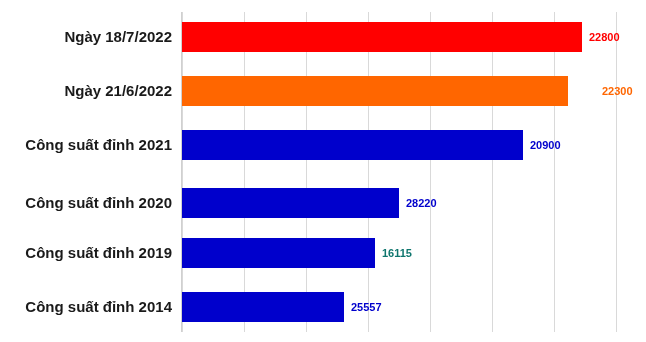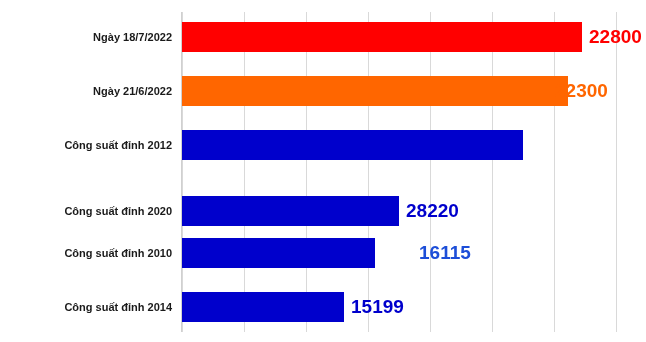--- a/index.html
+++ b/index.html
@@ -52,37 +52,37 @@
     height: 30px;
   }
   .cat-label {
     position: absolute;
     left: 0;
     top: 0;
     width: 172px;
     height: 30px;
     line-height: 30px;
     text-align: right;
-    font-size: 11px;
+    font-size: 15px;
     font-weight: bold;
     color: #1a1a1a;
     white-space: nowrap;
   }
   .bar {
     position: absolute;
     left: 182px;
     top: 0;
     height: 30px;
   }
   .value-label {
     position: absolute;
     top: 0;
     height: 30px;
     line-height: 30px;
-    font-size: 19px;
+    font-size: 11px;
     font-weight: bold;
     white-space: nowrap;
   }
 </style>
 </head>
 <body>
 
 <div id="chart-root">
 
   <div class="axis-line"></div>
@@ -102,36 +102,37 @@
 
   <div id="rows">
       <div class="row" style="top: 22px;">
         <div class="cat-label">Ngày 18/7/2022</div>
         <div class="bar" style="width: 400px; background: rgb(255, 0, 0);"></div>
         <div class="value-label" style="left: 589px; color: rgb(255, 0, 0);">22800</div>
       </div>
       <div class="row" style="top: 76px;">
         <div class="cat-label">Ngày 21/6/2022</div>
         <div class="bar" style="width: 386px; background: rgb(255, 102, 0);"></div>
-        <div class="value-label" style="left: 555px; color: rgb(255, 102, 0);">22300</div>
+        <div class="value-label" style="left: 602px; color: rgb(255, 102, 0);">22300</div>
       </div>
       <div class="row" style="top: 130px;">
-        <div class="cat-label">Công suất đỉnh 2012</div>
+        <div class="cat-label">Công suất đỉnh 2021</div>
         <div class="bar" style="width: 341px; background: rgb(0, 0, 204);"></div>
+        <div class="value-label" style="left: 530px; color: rgb(0, 0, 204);">20900</div>
       </div>
-      <div class="row" style="top: 196px;">
+      <div class="row" style="top: 188px;">
         <div class="cat-label">Công suất đỉnh 2020</div>
         <div class="bar" style="width: 217px; background: rgb(0, 0, 204);"></div>
         <div class="value-label" style="left: 406px; color: rgb(0, 0, 204);">28220</div>
       </div>
       <div class="row" style="top: 238px;">
-        <div class="cat-label">Công suất đỉnh 2010</div>
+        <div class="cat-label">Công suất đỉnh 2019</div>
         <div class="bar" style="width: 193px; background: rgb(0, 0, 204);"></div>
-        <div class="value-label" style="left: 382px; color: #1d4ed8; margin-left: 37px;">16115</div>
+        <div class="value-label" style="left: 382px; color: #0f766e;">16115</div>
       </div>
       <div class="row" style="top: 292px;">
         <div class="cat-label">Công suất đỉnh 2014</div>
         <div class="bar" style="width: 162px; background: rgb(0, 0, 204);"></div>
-        <div class="value-label" style="left: 351px; color: rgb(0, 0, 204);">15199</div>
+        <div class="value-label" style="left: 351px; color: rgb(0, 0, 204);">25557</div>
       </div>
     </div>
 
 </div>
 
 </body></html>

